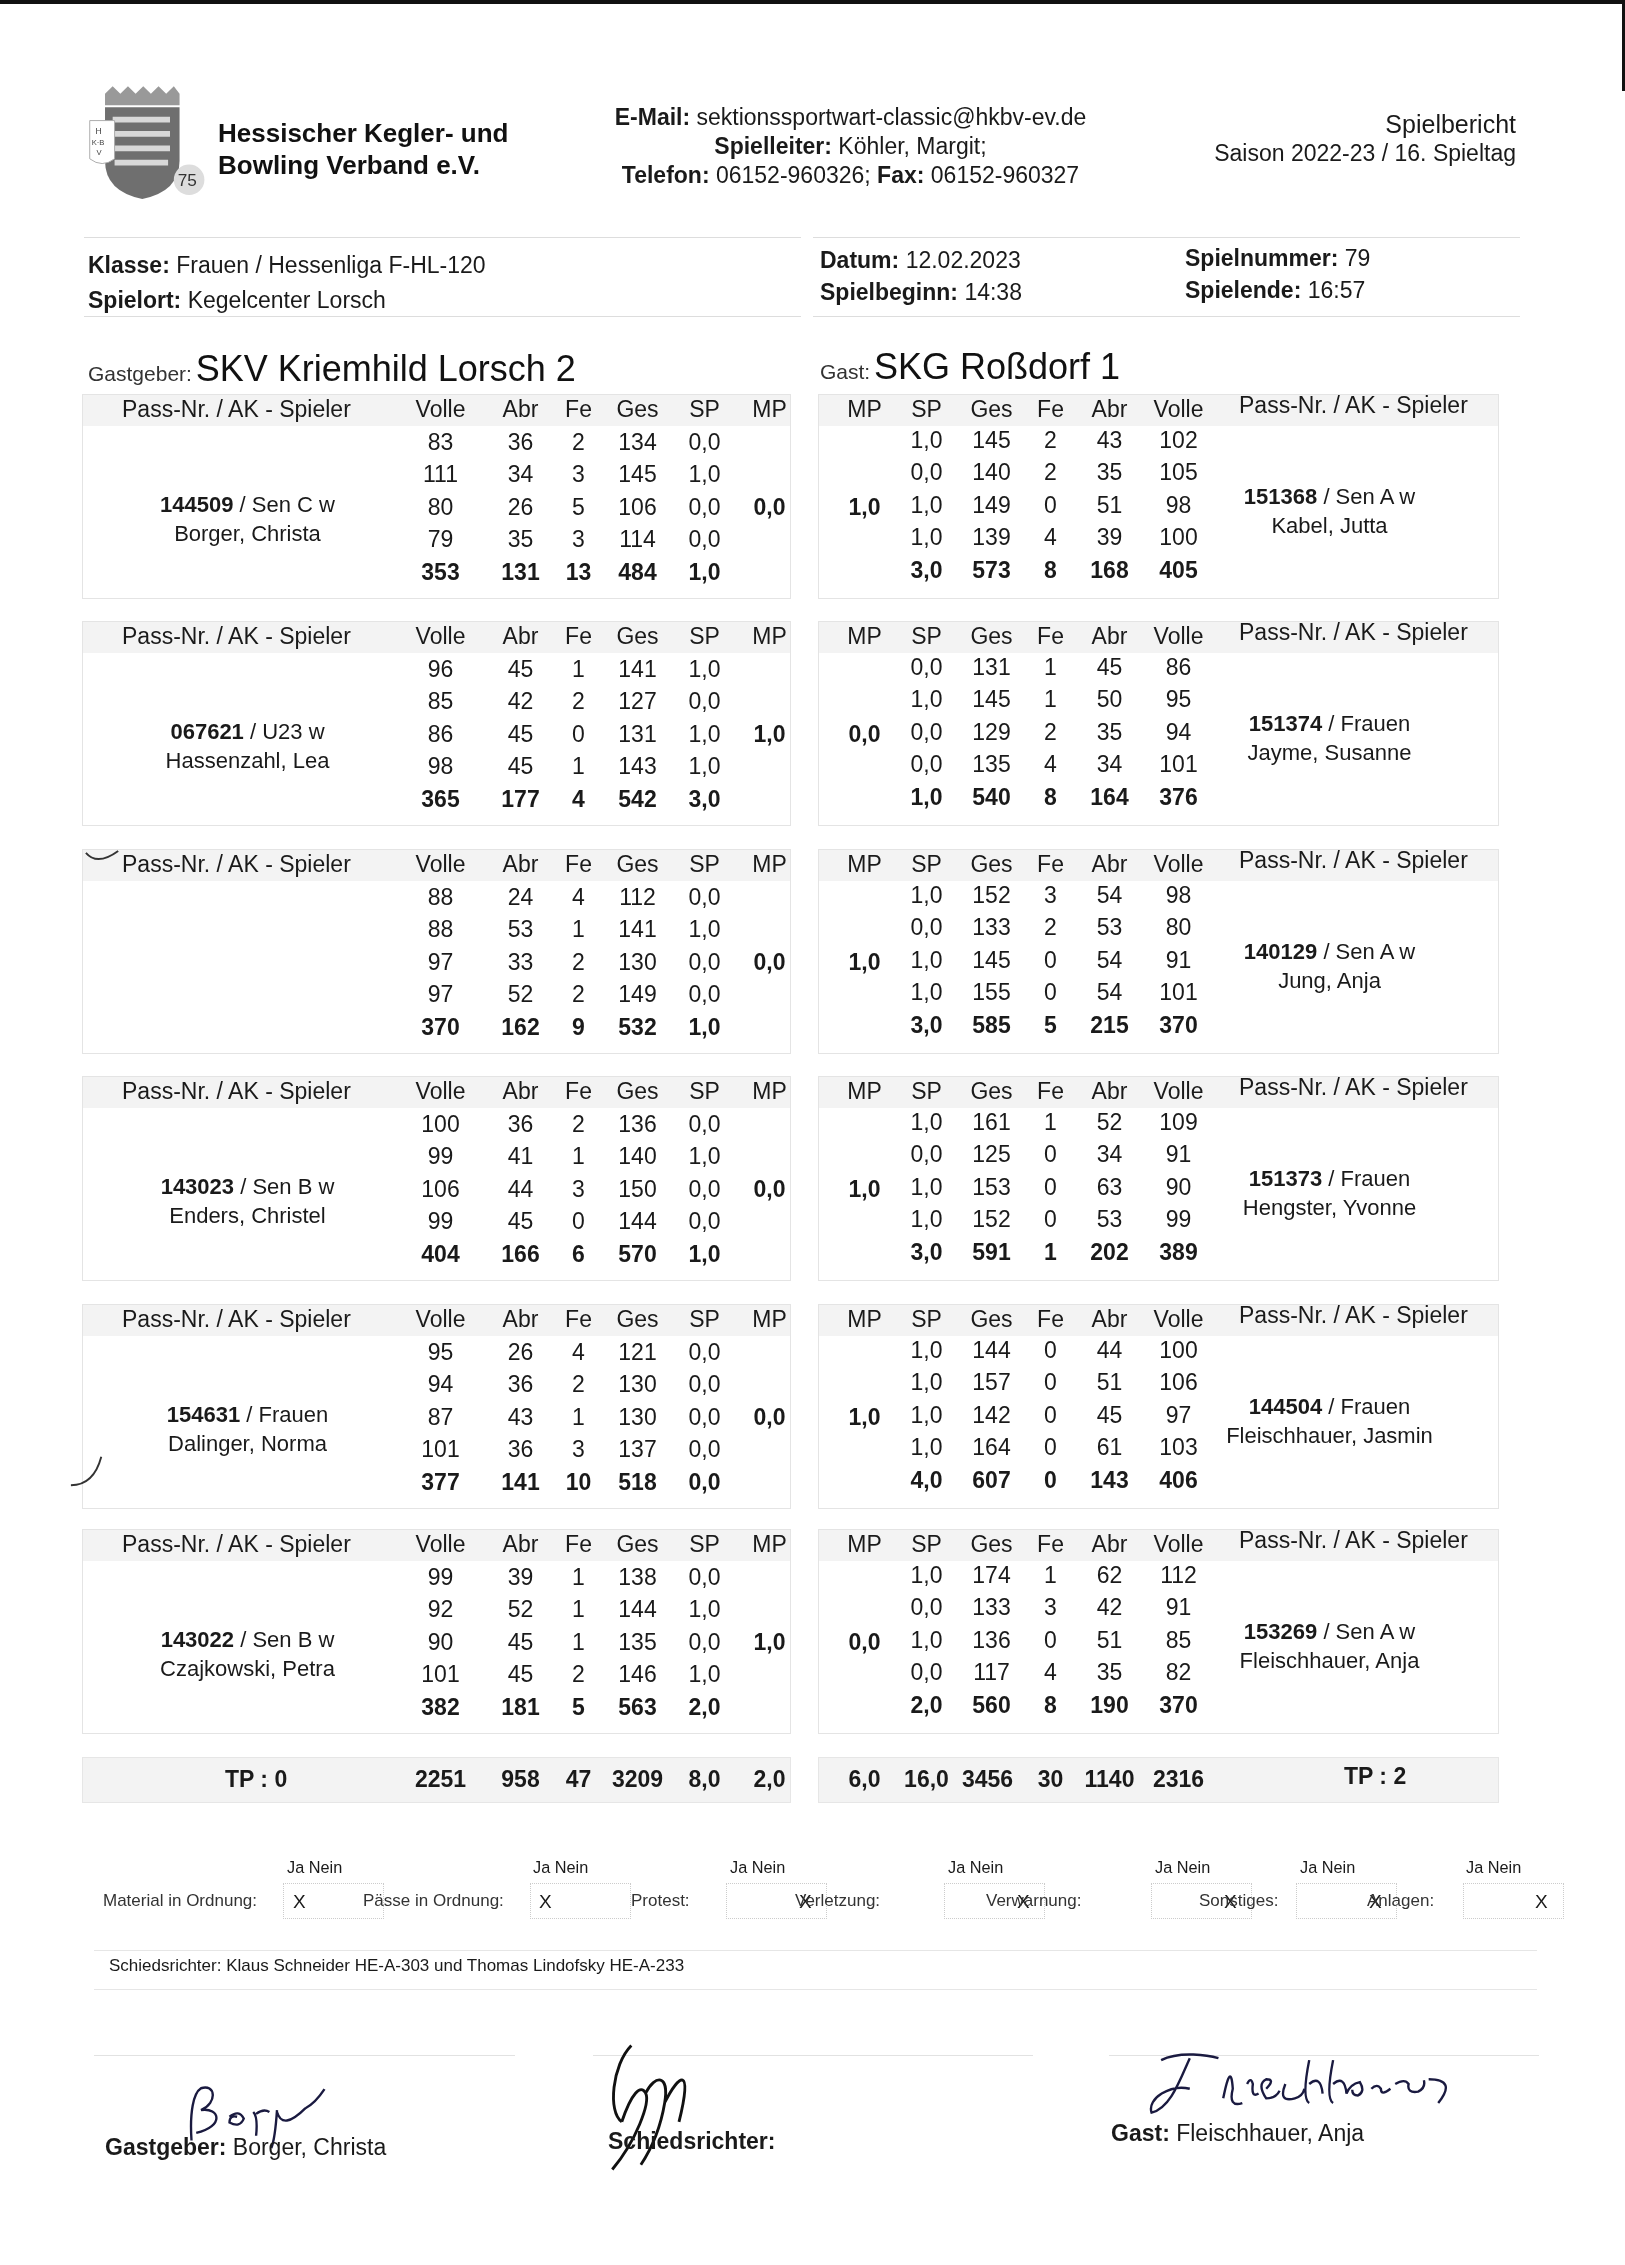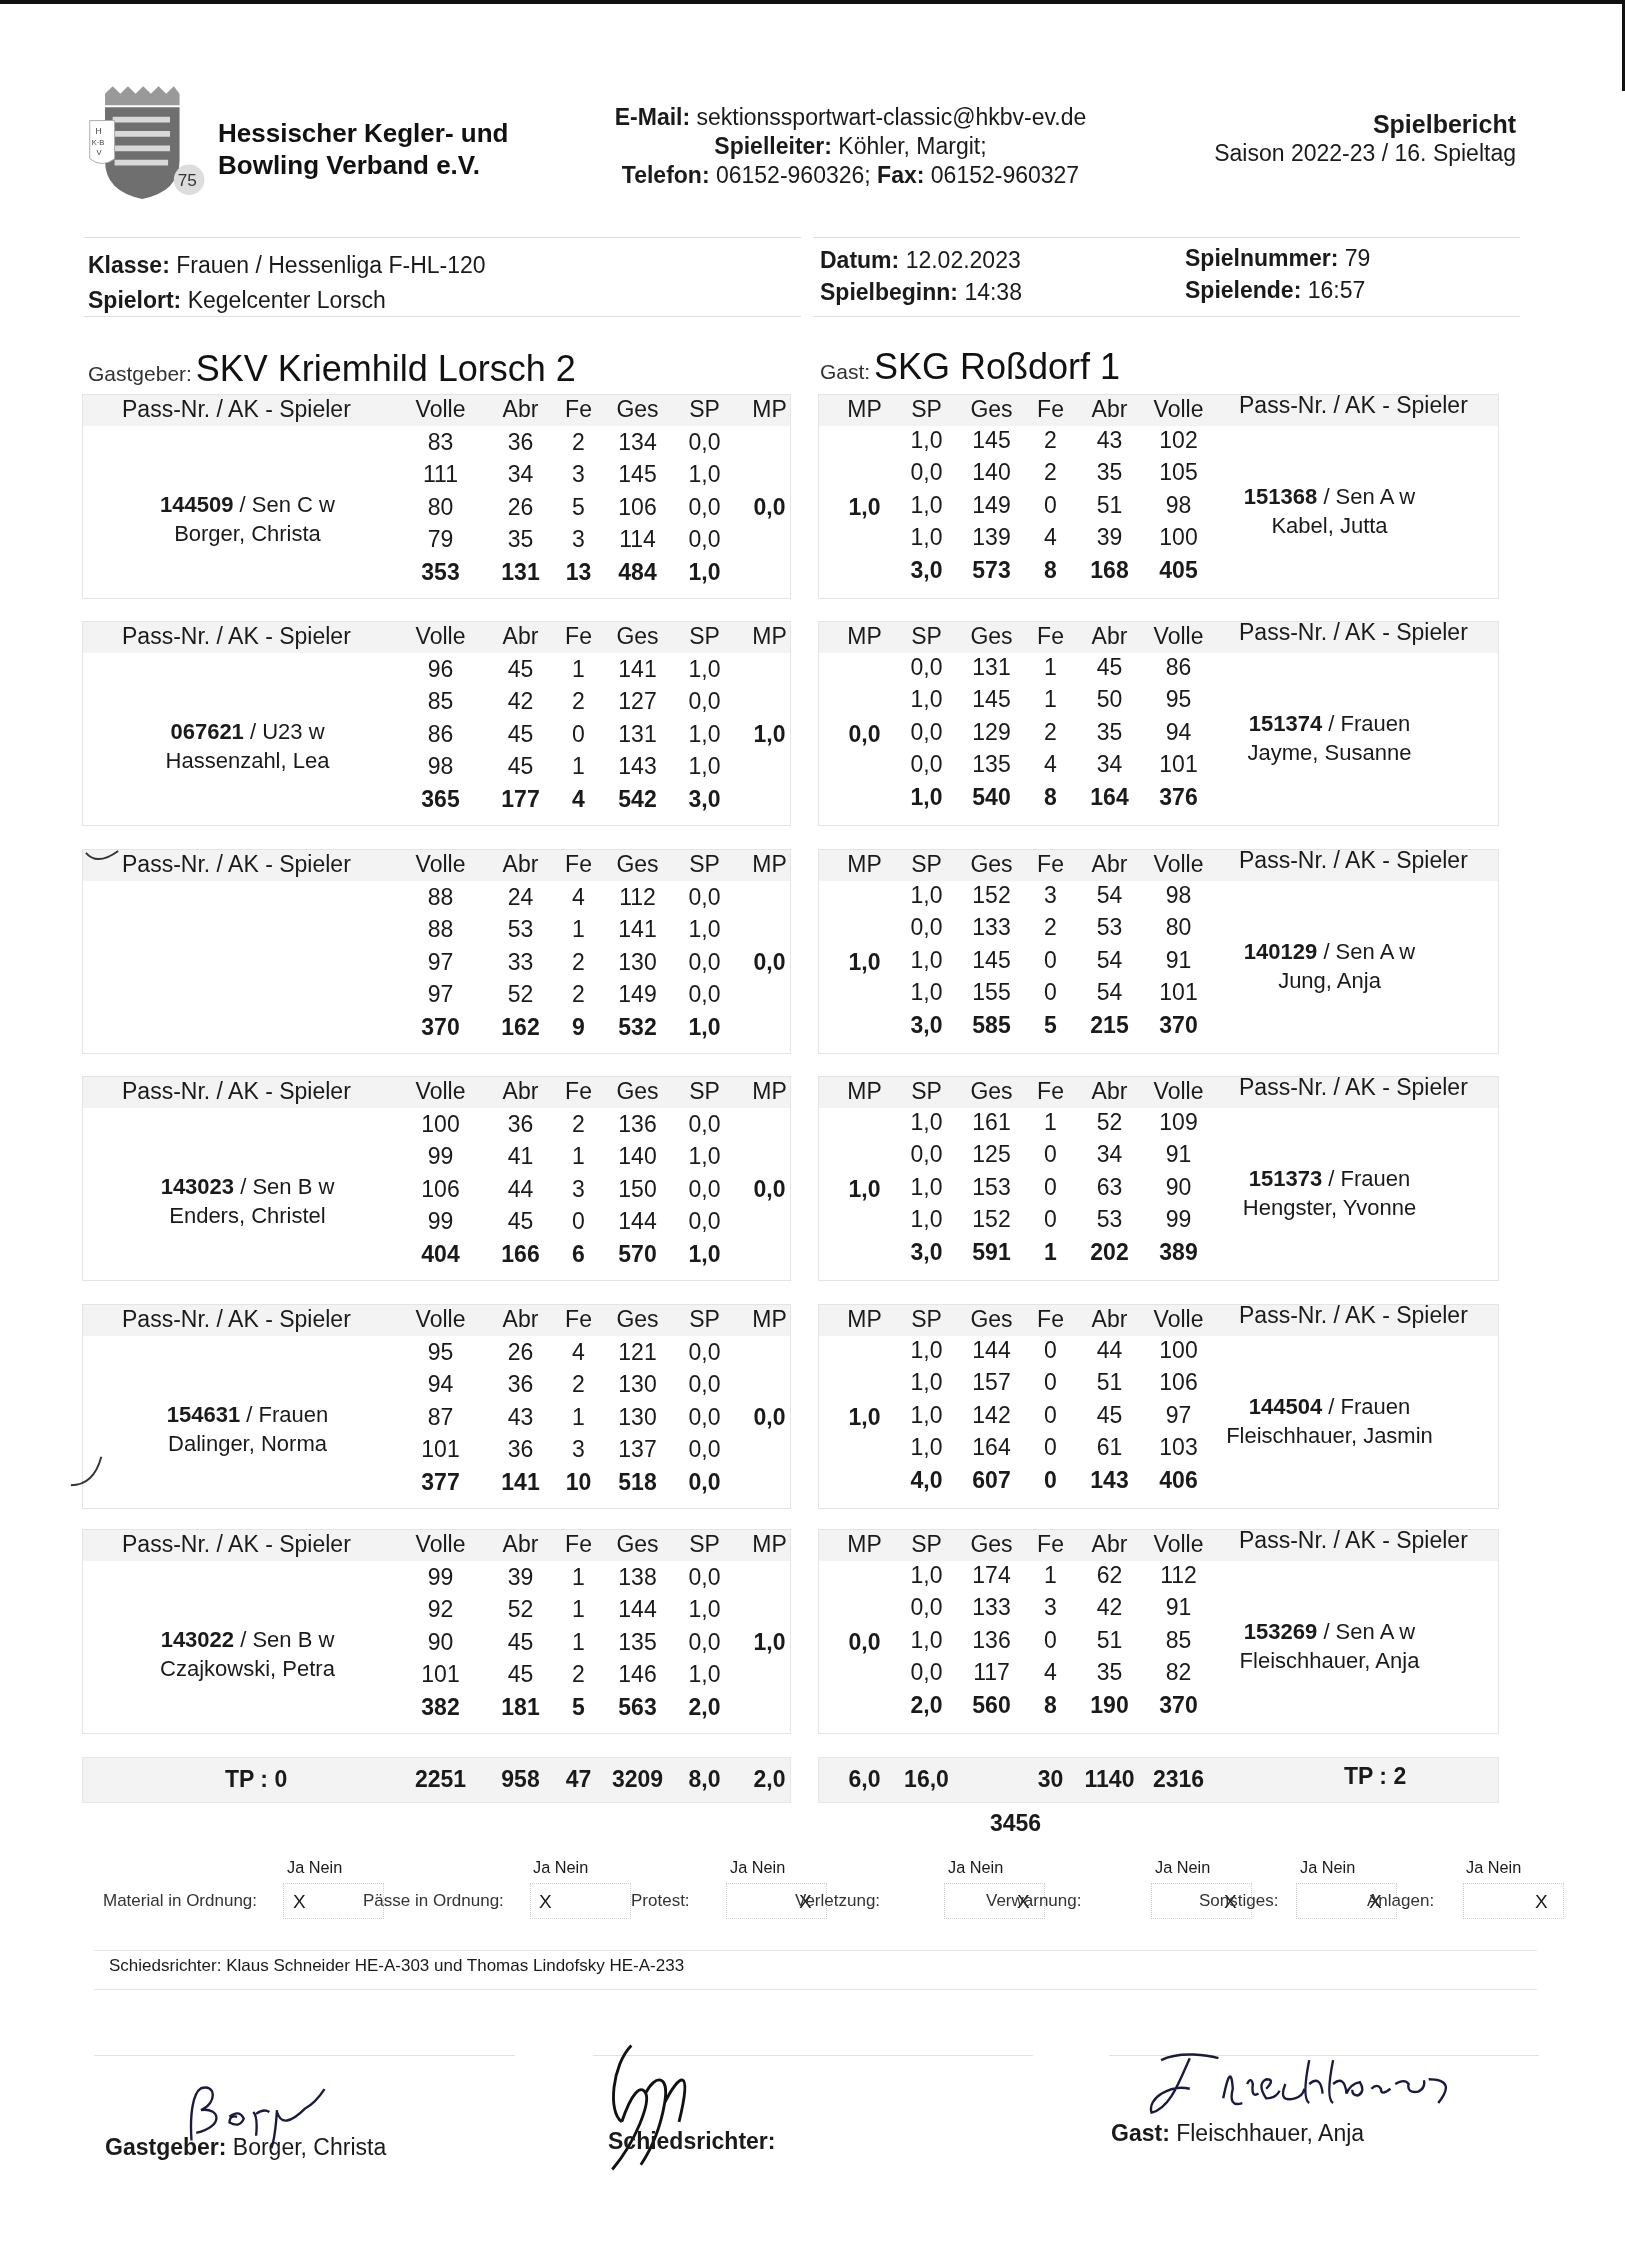--- a/index.html
+++ b/index.html
@@ -7,21 +7,21 @@
          font-family:"Liberation Sans", sans-serif; color:#1a1a1a; }
   .topline { position:absolute; left:0; top:0; width:1625px; height:3.8px; background:#111; }
   .rightline { position:absolute; right:0; top:0; width:2.9px; height:91px; background:#111; }
 
   
   .logo { position:absolute; left:84px; top:86px; width:129px; height:115px; }
   .org { position:absolute; left:218px; top:117px; font-size:26px; font-weight:bold; line-height:32px; color:#111; }
   .contact { position:absolute; left:583px; top:103px; width:535px; text-align:center; font-size:23px; line-height:29px; }
   .contact b { font-weight:bold; }
   .report { position:absolute; left:1147px; top:110px; width:369px; text-align:right; font-size:23px; line-height:29px; }
-  .report .t { font-weight:bold; font-size:25px; }
+  .report .t { font-weight:normal; font-size:25px; }
 
   
   .info-box { position:absolute; border-top:1px solid #ddd; border-bottom:1px solid #ddd; }
   .info { position:absolute; font-size:23px; }
   .info b { font-weight:bold; }
 
   .team-label { position:absolute; font-size:21px; color:#333; }
   .team-name { font-size:36px; color:#111; margin-left:3.8px; }
 
   
@@ -567,21 +567,21 @@
   <div class="bar" style="left:736px;width:679px;"></div>
   <div class="hdr" style="left:143px;top:6.7px;font-weight:bold;">TP : 0</div>
   <div class="cell b" style="left:325px;top:6.7px;">2251</div>
   <div class="cell b" style="left:405px;top:6.7px;">958</div>
   <div class="cell b" style="left:463px;top:6.7px;">47</div>
   <div class="cell b" style="left:522px;top:6.7px;">3209</div>
   <div class="cell b" style="left:589px;top:6.7px;">8,0</div>
   <div class="cell b" style="left:654px;top:6.7px;">2,0</div>
   <div class="cell b" style="left:749px;top:6.7px;">6,0</div>
   <div class="cell b" style="left:811px;top:6.7px;">16,0</div>
-  <div class="cell b" style="left:900px;top:6.7px;margin-top:44px;">3456</div>
+  <div class="cell b" style="left:872px;top:6.7px;">3456</div>
   <div class="cell b" style="left:935px;top:6.7px;">30</div>
   <div class="cell b" style="left:994px;top:6.7px;">1140</div>
   <div class="cell b" style="left:1063px;top:6.7px;">2316</div>
   <div class="hdr" style="left:1262px;top:3.8px;font-weight:bold;">TP : 2</div>
 </div>
 
 <div class="checks" id="checks">
     <div class="clabel" style="left:103px">Material in Ordnung:</div>
     <div class="jn" style="left:287px">Ja Nein</div>
     <div class="cbox" style="left:283px"></div>

